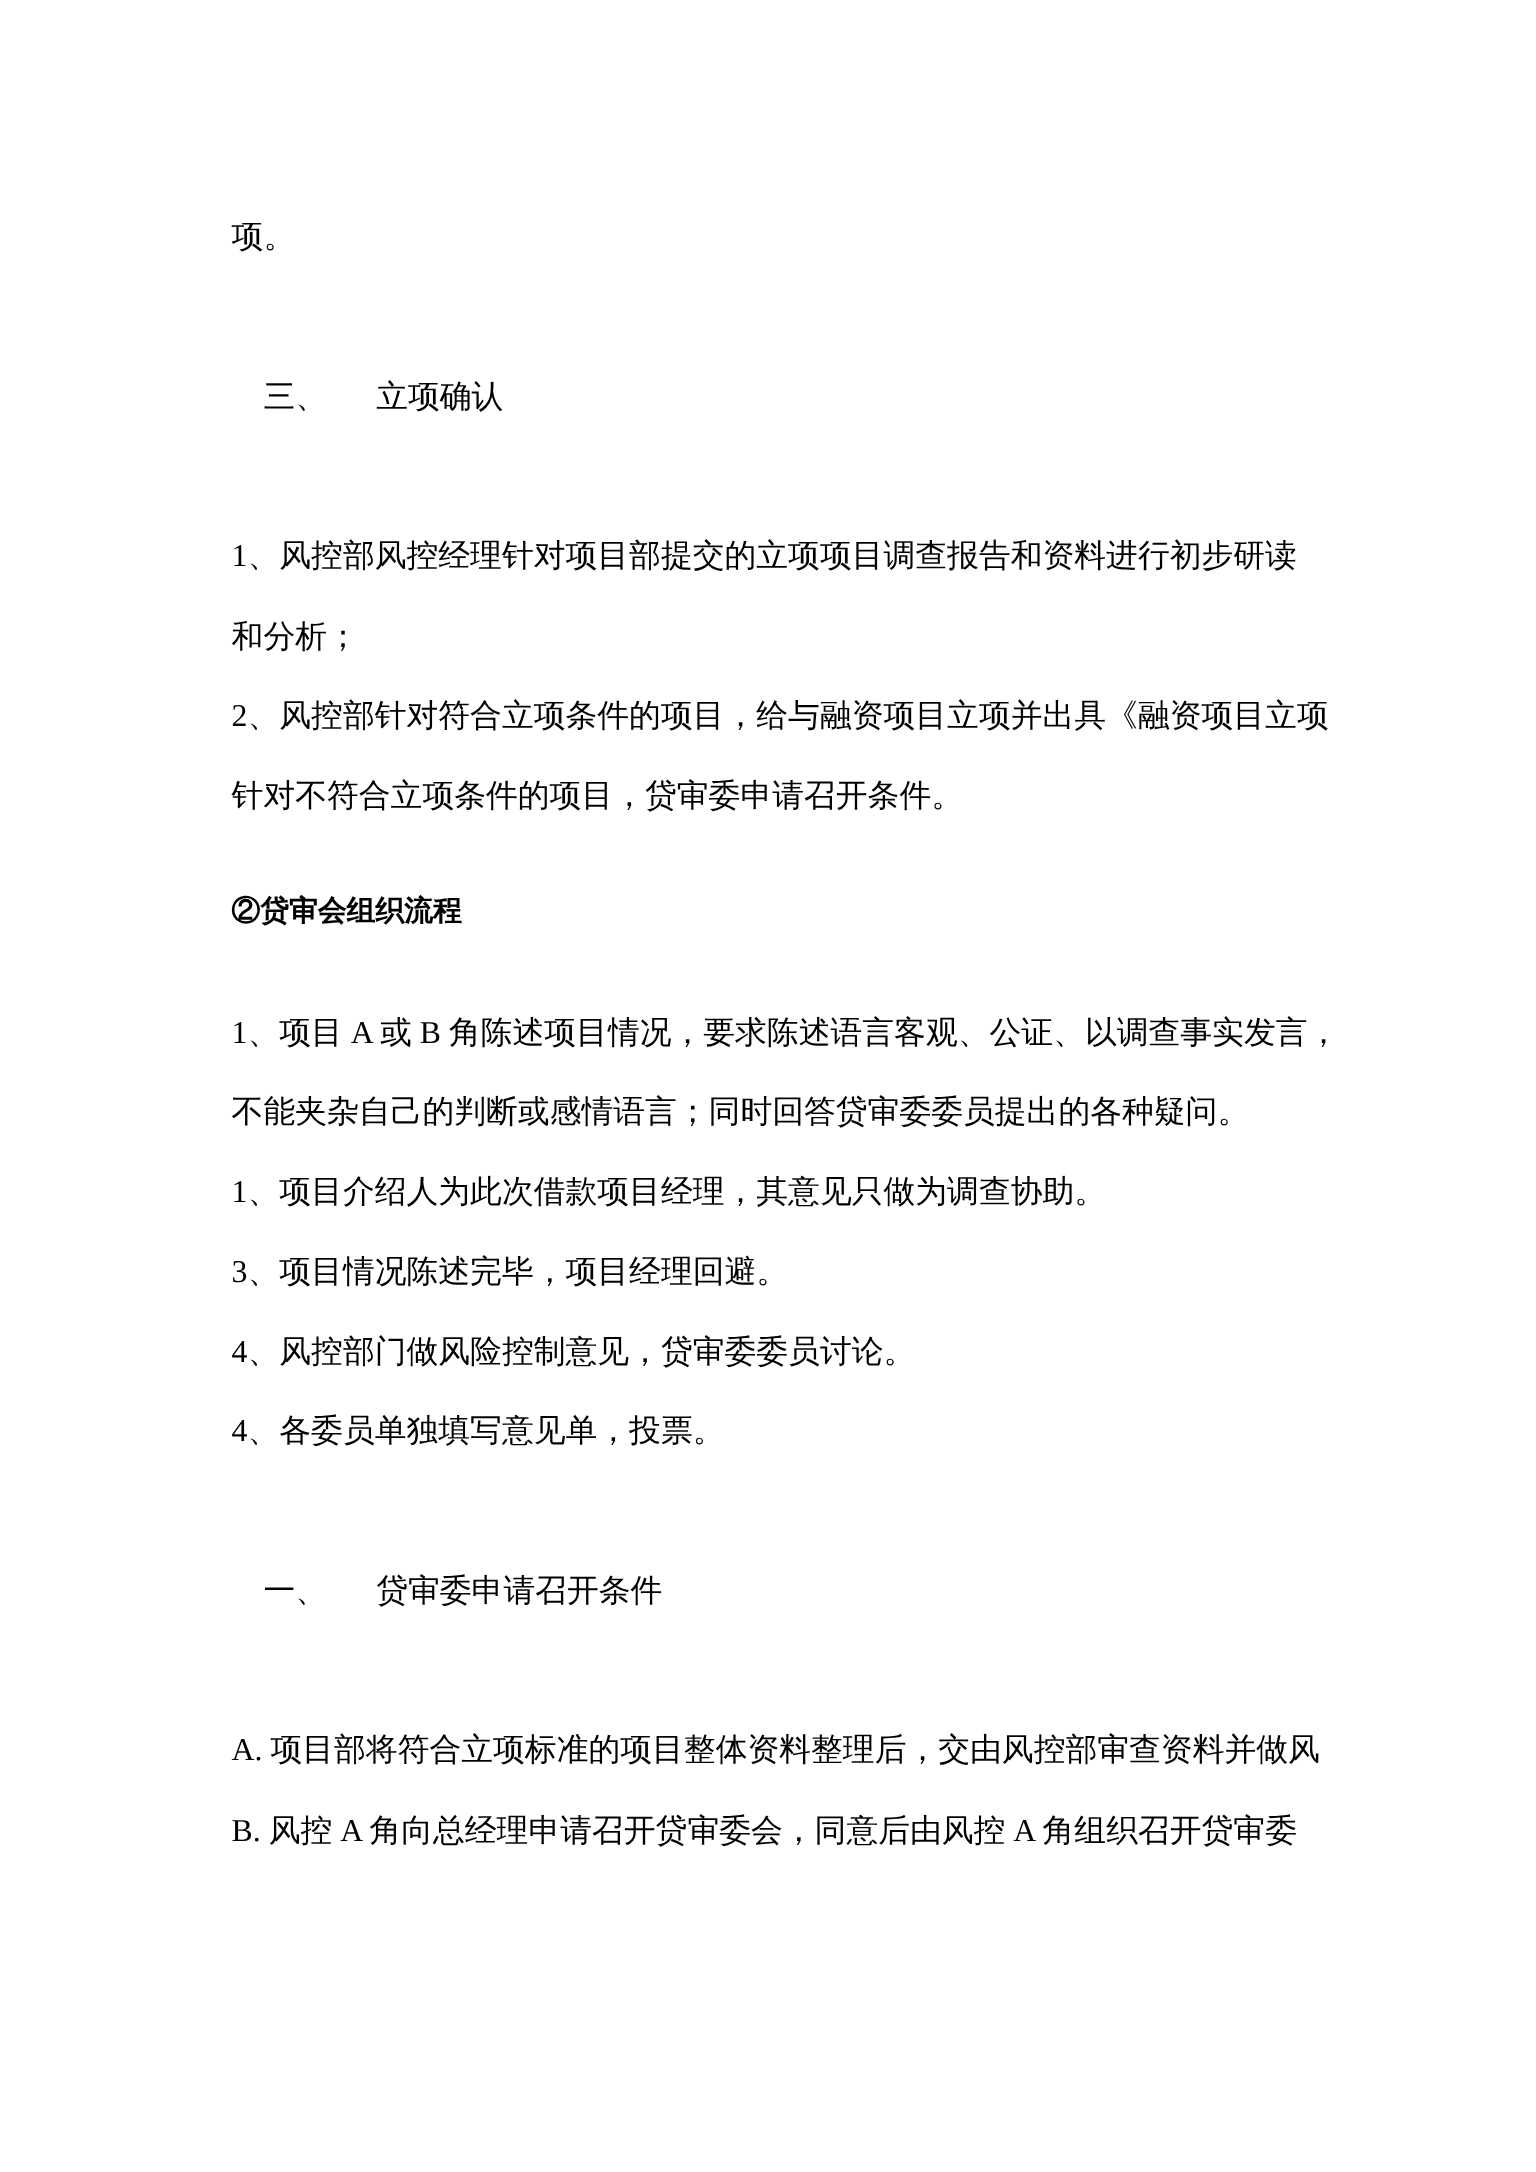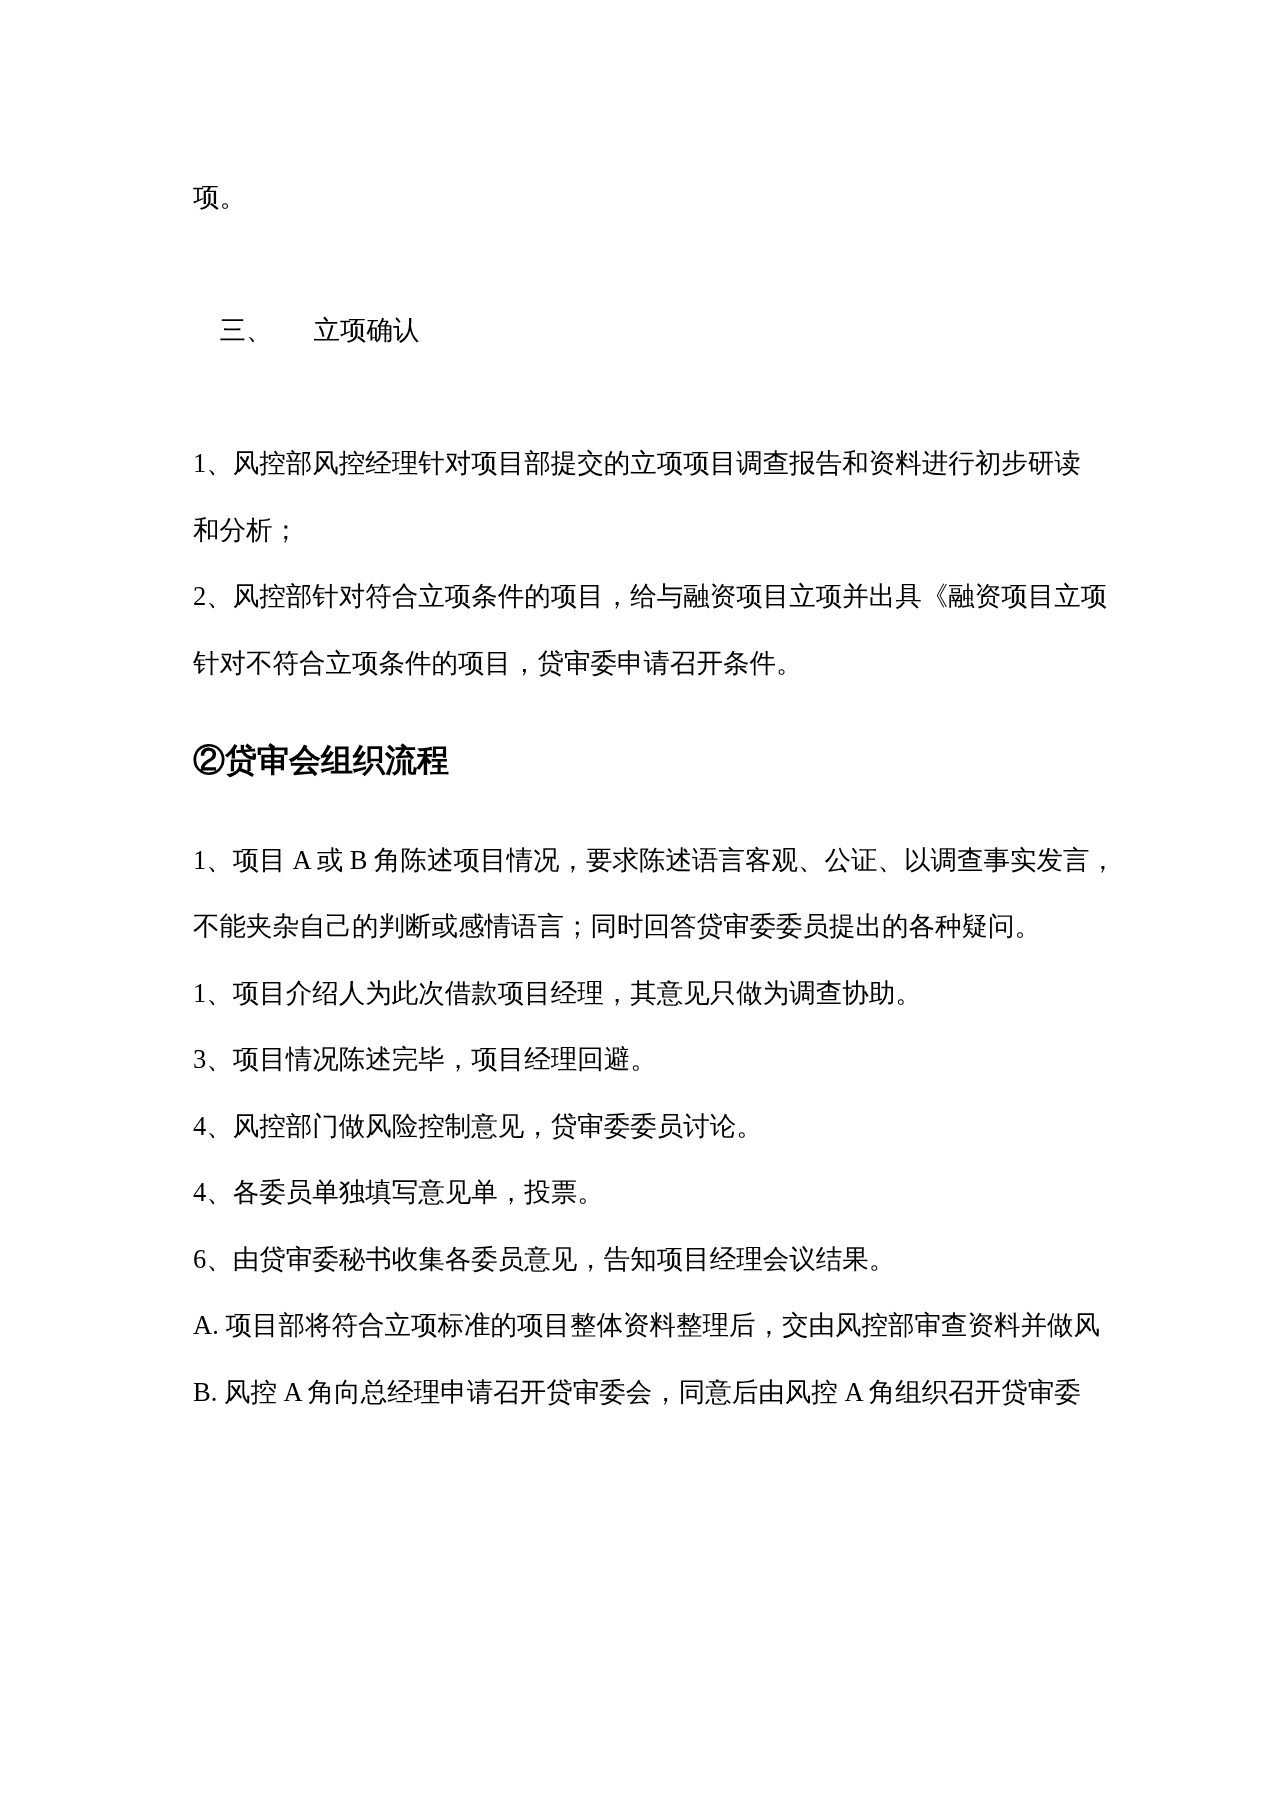--- a/index.html
+++ b/index.html
@@ -24,21 +24,21 @@
     white-space: pre;
   }
   .line .marker {
     display: inline-block;
     width: 94px;
   }
   .line.heading {
     font-weight: bold;
     margin-top: 31px;
     margin-bottom: 33px;
-    font-size: 32px;
+    font-size: 24px;
   }
 </style>
 </head>
 <body>
 
 <div class="page">
 
   <div class="line">项。</div>
 
   <div class="line tabbed">
@@ -61,22 +61,24 @@
   <div class="line">不能夹杂自己的判断或感情语言；同时回答贷审委委员提出的各种疑问。</div>
 
   <div class="line">1、项目介绍人为此次借款项目经理，其意见只做为调查协助。</div>
 
   <div class="line">3、项目情况陈述完毕，项目经理回避。</div>
 
   <div class="line">4、风控部门做风险控制意见，贷审委委员讨论。</div>
 
   <div class="line">4、各委员单独填写意见单，投票。</div>
 
-  <div class="line">6、由贷审委秘书收集各委员意见，告知项目经理会议结果。</div>
 
 
+  <div class="line tabbed">
+    <span class="marker">一、</span><span>贷审委申请召开条件</span>
+  </div>
 
   <div class="line">A. 项目部将符合立项标准的项目整体资料整理后，交由风控部审查资料并做风</div>
 
 
   <div class="line">B. 风控 A 角向总经理申请召开贷审委会，同意后由风控 A 角组织召开贷审委</div>
 
 </div>
 
 </body></html>

